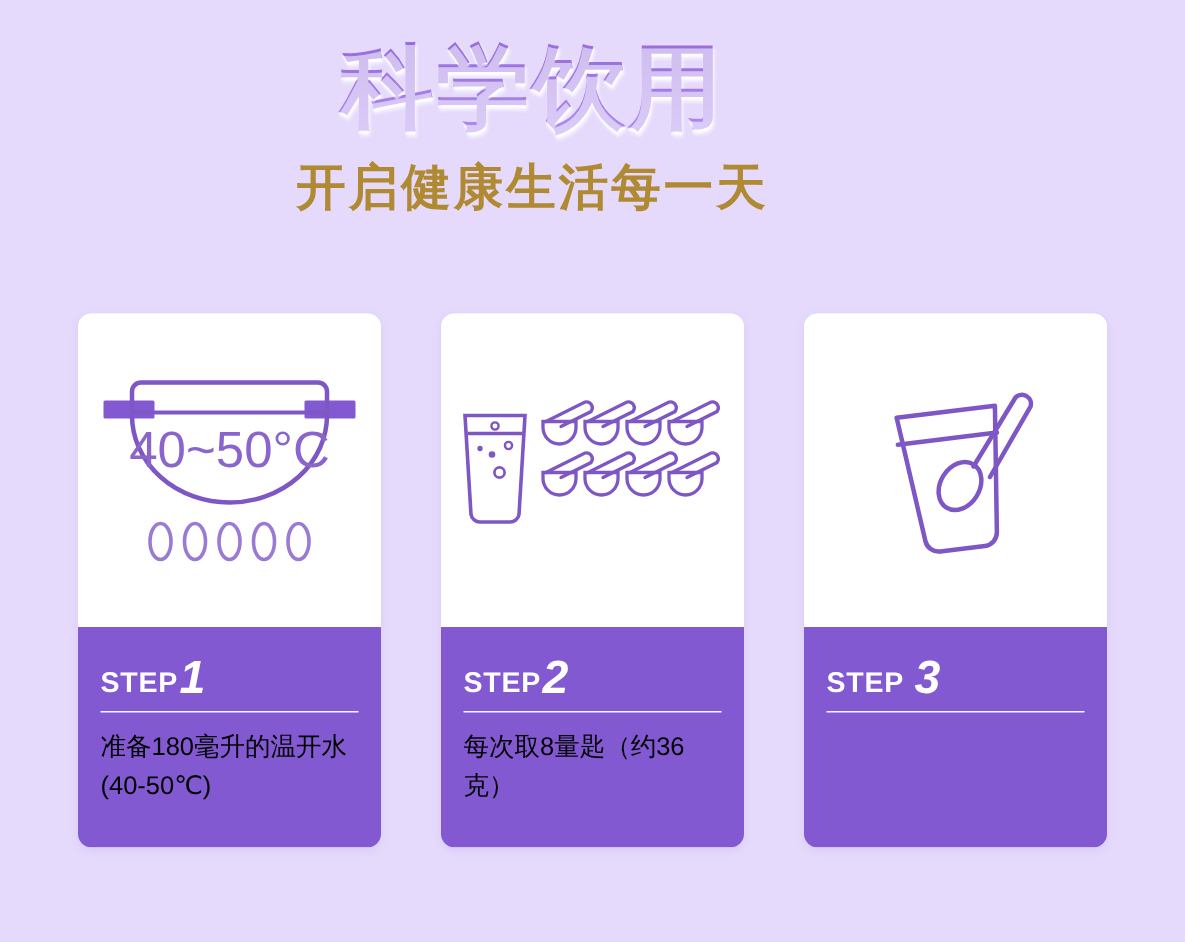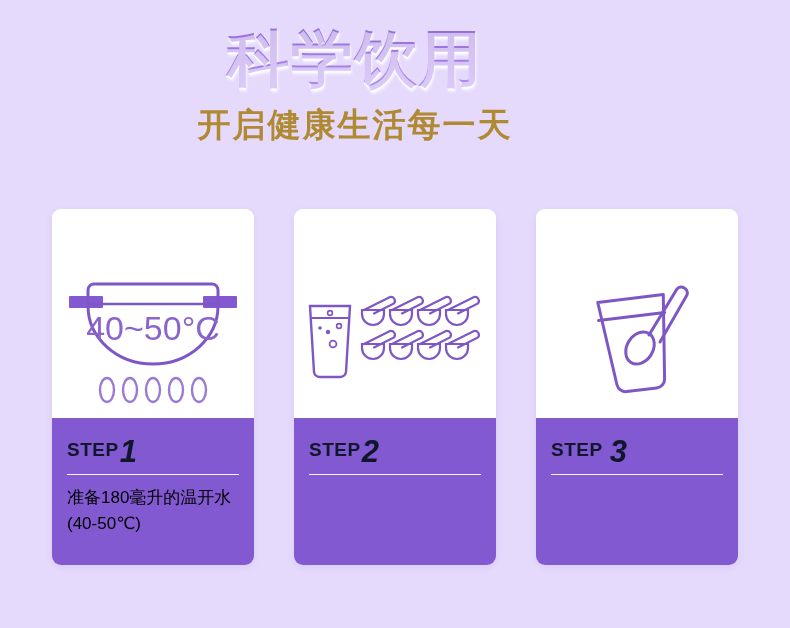--- a/index.html
+++ b/index.html
@@ -64,39 +64,39 @@
     box-shadow: 0 2px 6px rgba(120, 85, 190, 0.10);
     overflow: hidden;
     display: flex;
     flex-direction: column;
   }
 
   .card-illustration {
     height: 209px;
     background: #ffffff;
     display: flex;
-    align-items: flex-end;
+    align-items: center;
     justify-content: center;
   }
 
   .card-footer {
     background: #8259d1;
     flex: 1 1 auto;
     padding: 16px 15px 18px 15px;
     min-height: 147px;
     box-sizing: border-box;
   }
 
   .step-label {
-    color: #0f172a;
+    color: #ffffff;
     font-weight: 700;
     line-height: 1;
     white-space: nowrap;
     display: flex;
-    align-items: center;
+    align-items: flex-end;
   }
   .step-word {
     font-size: 19px;
     letter-spacing: 0.5px;
   }
   .step-num {
     font-size: 31px;
     font-style: italic;
     font-weight: 700;
     margin-left: 1px;
@@ -219,20 +219,21 @@
           </g>
         </g>
       </svg>
     </div>
     <div class="card-footer">
       <div class="step-label">
         <span class="step-word">STEP</span>
         <span class="step-num">2</span>
       </div>
       <div class="divider"></div>
+      <div class="step-desc">每次取8量匙（约36克）</div>
     </div>
   </div>
 
   <div class="card">
     <div class="card-illustration">
       <svg class="illus-svg" width="160" height="160" viewBox="0 0 160 160">
         <g fill="none" stroke="#7e57c5" stroke-width="3" stroke-linejoin="round" stroke-linecap="round" transform="rotate(-7 80 85)">
 
           <path d="M46 40 h66 l-9 84 a9 9 0 0 1 -9 8 h-30 a9 9 0 0 1 -9 -8 z"></path>
 

